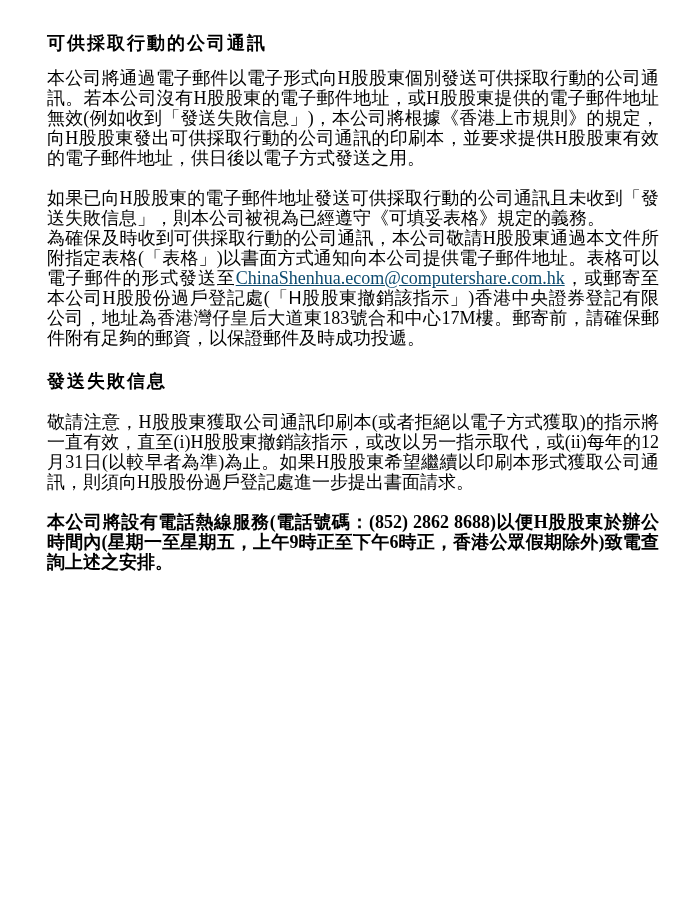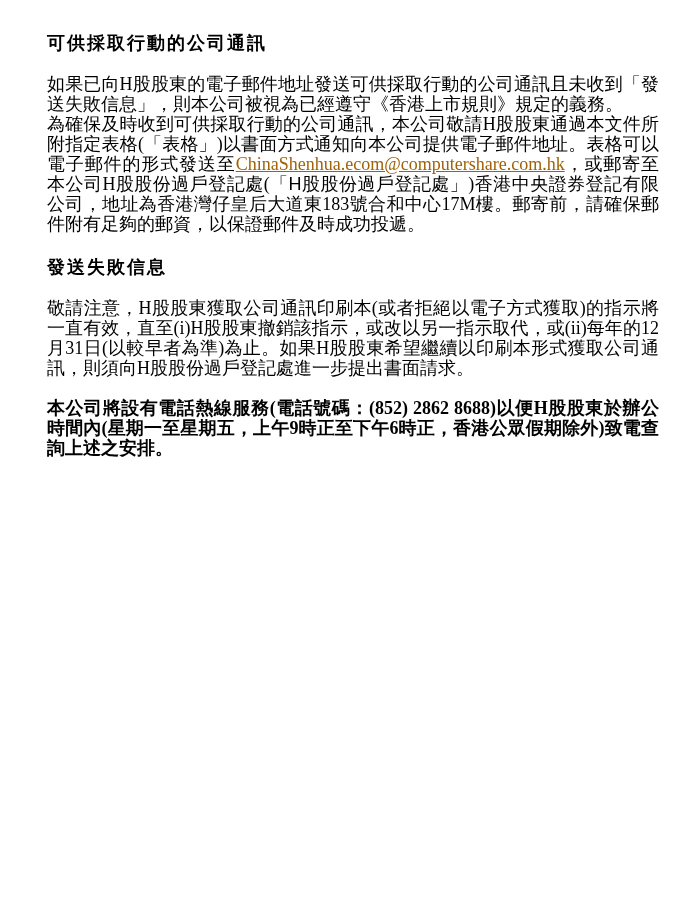--- a/index.html
+++ b/index.html
@@ -38,41 +38,42 @@
     margin: 20px 0 0 0;
   }
   p.para.after-heading {
     margin-top: 0;
   }
   .term-bold {
     font-family: "Liberation Sans", "DejaVu Sans", sans-serif;
     font-weight: normal;
   }
   .email-link {
-    color: #a16207;
+    color: #0c4a6e;
     text-decoration: underline;
     overflow-wrap: anywhere;
     cursor: pointer;
   }
   p.para.bold-para {
     font-weight: bold;
   }
 </style>
 </head>
 <body>
 
 <div class="page">
 
   <section>
     <h2 class="sec-heading first">可供採取行動的公司通訊</h2>
-    <p class="para">如果已向H股股東的電子郵件地址發送可供採取行動的公司通訊且未收到「發送失敗信息」，則本公司被視為已經遵守《香港上市規則》規定的義務。</p>
+    <p class="para after-heading">本公司將通過電子郵件以電子形式向H股股東個別發送可供採取行動的公司通訊。若本公司沒有H股股東的電子郵件地址，或H股股東提供的電子郵件地址無效(例如收到「發送失敗信息」)，本公司將根據《香港上市規則》的規定，向H股股東發出可供採取行動的公司通訊的印刷本，並要求提供H股股東有效的電子郵件地址，供日後以電子方式發送之用。</p>
+    <p class="para">如果已向H股股東的電子郵件地址發送可供採取行動的公司通訊且未收到「發送失敗信息」，則本公司被視為已經遵守《可填妥表格》規定的義務。</p>
   </section>
 
   <section>
-    <p class="para after-heading"><span>為確保及時收到可供採取行動的公司通訊，本公司敬請H股股東通過本文件所附指定表格(「</span><span class="term-bold">表格</span><span>」)以書面方式通知向本公司提供電子郵件地址。表格可以電子郵件的形式發送至</span><a class="email-link">ChinaShenhua.ecom@computershare.com.hk</a><span>，或郵寄至本公司H股股份過戶登記處(「</span><span class="term-bold">H股股份過戶登記處</span><span>」)香港中央證券登記有限公司，地址為香港灣仔皇后大道東183號合和中心17M樓。郵寄前，請確保郵件附有足夠的郵資，以保證郵件及時成功投遞。</span></p>
+    <p class="para after-heading"><span>為確保及時收到可供採取行動的公司通訊，本公司敬請H股股東通過本文件所附指定表格(「</span><span class="term-bold">表格</span><span>」)以書面方式通知向本公司提供電子郵件地址。表格可以電子郵件的形式發送至</span><a class="email-link">ChinaShenhua.ecom@computershare.com.hk</a><span>，或郵寄至本公司H股股份過戶登記處(「</span><span class="term-bold">H股股東撤銷該指示</span><span>」)香港中央證券登記有限公司，地址為香港灣仔皇后大道東183號合和中心17M樓。郵寄前，請確保郵件附有足夠的郵資，以保證郵件及時成功投遞。</span></p>
   </section>
 
   <section>
     <h2 class="sec-heading">發送失敗信息</h2>
     <p class="para">敬請注意，H股股東獲取公司通訊印刷本(或者拒絕以電子方式獲取)的指示將一直有效，直至(i)H股股東撤銷該指示，或改以另一指示取代，或(ii)每年的12月31日(以較早者為準)為止。如果H股股東希望繼續以印刷本形式獲取公司通訊，則須向H股股份過戶登記處進一步提出書面請求。</p>
     <p class="para bold-para">本公司將設有電話熱線服務(電話號碼：(852) 2862 8688)以便H股股東於辦公時間內(星期一至星期五，上午9時正至下午6時正，香港公眾假期除外)致電查詢上述之安排。</p>
   </section>
 
 </div>
 

